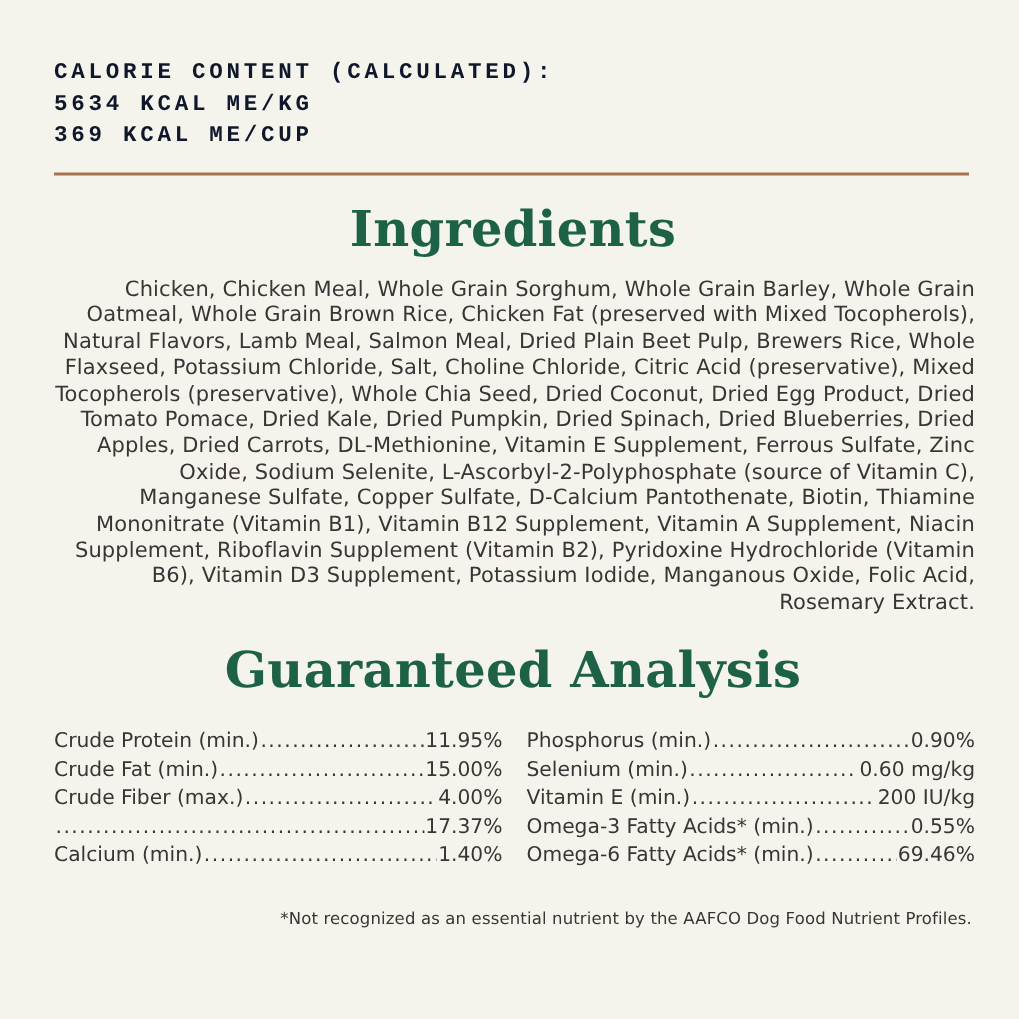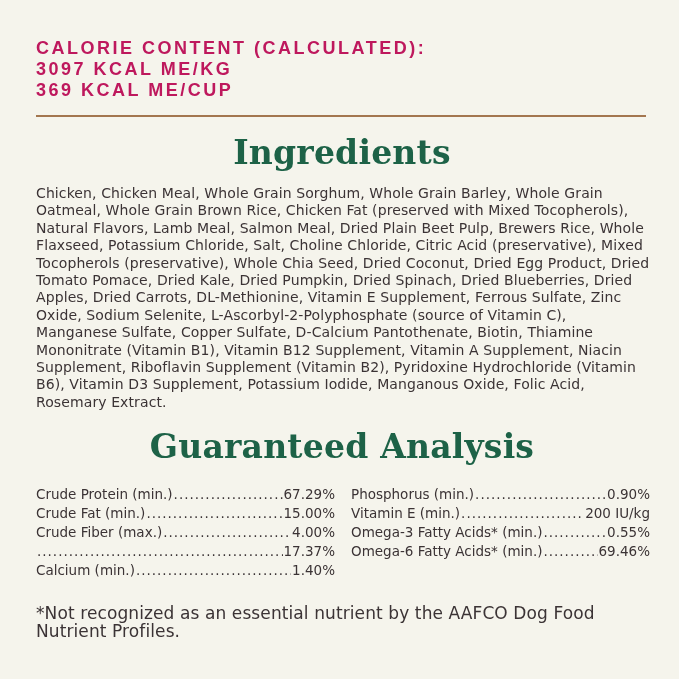--- a/index.html
+++ b/index.html
@@ -13,26 +13,26 @@
     overflow: hidden;
   }
   .page {
     box-sizing: border-box;
     width: 679px;
     height: 679px;
     padding: 38px 31px 0 36px;
   }
   
   .cal-line {
-    font-family: Liberation Sans, sans-serif;
+    font-family: Liberation Mono, monospace;
     font-weight: 700;
-    font-size: 18px;
+    font-size: 15px;
     line-height: 21px;
     letter-spacing: 2.5px;
-    color: #be185d;
+    color: #0f172a;
   }
   .divider {
     height: 2px;
     background: #a3764f;
     margin-top: 14px;
     width: 610px;
   }
   
   .section-heading {
     font-family: "DejaVu Serif", serif;
@@ -44,20 +44,21 @@
     letter-spacing: 0.2px;
     text-align: center;
   }
   
   .ingredients-text {
     margin-top: 10px;
     width: 614px;
     font-size: 14px;
     line-height: 17.4px;
     letter-spacing: 0.1px;
+    text-align: right;
   }
   
   .ga-wrap {
     display: flex;
     gap: 16px;
     margin-top: 16px;
     width: 614px;
   }
   .ga-col { flex: 1 1 0; min-width: 0; }
   .ga-row {
@@ -75,50 +76,51 @@
     margin: 0 1px;
   }
   .ga-leader::after {
     content: "......................................................................";
     letter-spacing: 1px;
   }
   .ga-value { flex: 0 0 auto; }
   
   .footnote {
     margin-top: 24px;
-    font-size: 17px;
+    font-size: 11px;
     line-height: 18px;
     letter-spacing: 0.1px;
+    text-align: right;
   }
 </style>
 </head>
 <body>
 
 <div class="page">
 
   <div>
     <div class="cal-line">CALORIE CONTENT (CALCULATED):</div>
-    <div class="cal-line">3097 KCAL ME/KG</div>
+    <div class="cal-line">5634 KCAL ME/KG</div>
     <div class="cal-line">369 KCAL ME/CUP</div>
   </div>
 
   <div class="divider"></div>
 
   <h1 class="section-heading">Ingredients</h1>
 
   <p class="ingredients-text">Chicken, Chicken Meal, Whole Grain Sorghum, Whole Grain Barley, Whole Grain Oatmeal, Whole Grain Brown Rice, Chicken Fat (preserved with Mixed Tocopherols), Natural Flavors, Lamb Meal, Salmon Meal, Dried Plain Beet Pulp,  Brewers Rice, Whole Flaxseed, Potassium Chloride, Salt, Choline Chloride, Citric Acid (preservative), Mixed Tocopherols (preservative), Whole Chia Seed, Dried Coconut, Dried Egg Product, Dried Tomato Pomace, Dried Kale, Dried Pumpkin, Dried Spinach, Dried Blueberries, Dried Apples, Dried Carrots, DL-Methionine, Vitamin E Supplement, Ferrous Sulfate, Zinc Oxide, Sodium Selenite,  L-Ascorbyl-2-Polyphosphate (source of Vitamin C), Manganese Sulfate, Copper Sulfate, D-Calcium Pantothenate, Biotin, Thiamine Mononitrate (Vitamin B1), Vitamin B12 Supplement, Vitamin A Supplement, Niacin Supplement, Riboflavin Supplement (Vitamin B2), Pyridoxine Hydrochloride (Vitamin B6), Vitamin D3 Supplement, Potassium Iodide, Manganous Oxide, Folic Acid, Rosemary Extract.</p>
 
   <h1 class="section-heading">Guaranteed Analysis</h1>
 
   <div class="ga-wrap">
     <div class="ga-col">
       <div class="ga-row">
         <span class="ga-label">Crude Protein (min.)</span>
         <span class="ga-leader"></span>
-        <span class="ga-value">67.29%</span>
+        <span class="ga-value">11.95%</span>
       </div>
       <div class="ga-row">
         <span class="ga-label">Crude Fat (min.)</span>
         <span class="ga-leader"></span>
         <span class="ga-value">15.00%</span>
       </div>
       <div class="ga-row">
         <span class="ga-label">Crude Fiber (max.)</span>
         <span class="ga-leader"></span>
         <span class="ga-value">4.00%</span>
@@ -133,20 +135,25 @@
         <span class="ga-value">1.40%</span>
       </div>
     </div>
     <div class="ga-col">
       <div class="ga-row">
         <span class="ga-label">Phosphorus (min.)</span>
         <span class="ga-leader"></span>
         <span class="ga-value">0.90%</span>
       </div>
       <div class="ga-row">
+        <span class="ga-label">Selenium (min.)</span>
+        <span class="ga-leader"></span>
+        <span class="ga-value">0.60 mg/kg</span>
+      </div>
+      <div class="ga-row">
         <span class="ga-label">Vitamin E (min.)</span>
         <span class="ga-leader"></span>
         <span class="ga-value">200 IU/kg</span>
       </div>
       <div class="ga-row">
         <span class="ga-label">Omega-3 Fatty Acids* (min.)</span>
         <span class="ga-leader"></span>
         <span class="ga-value">0.55%</span>
       </div>
       <div class="ga-row">

